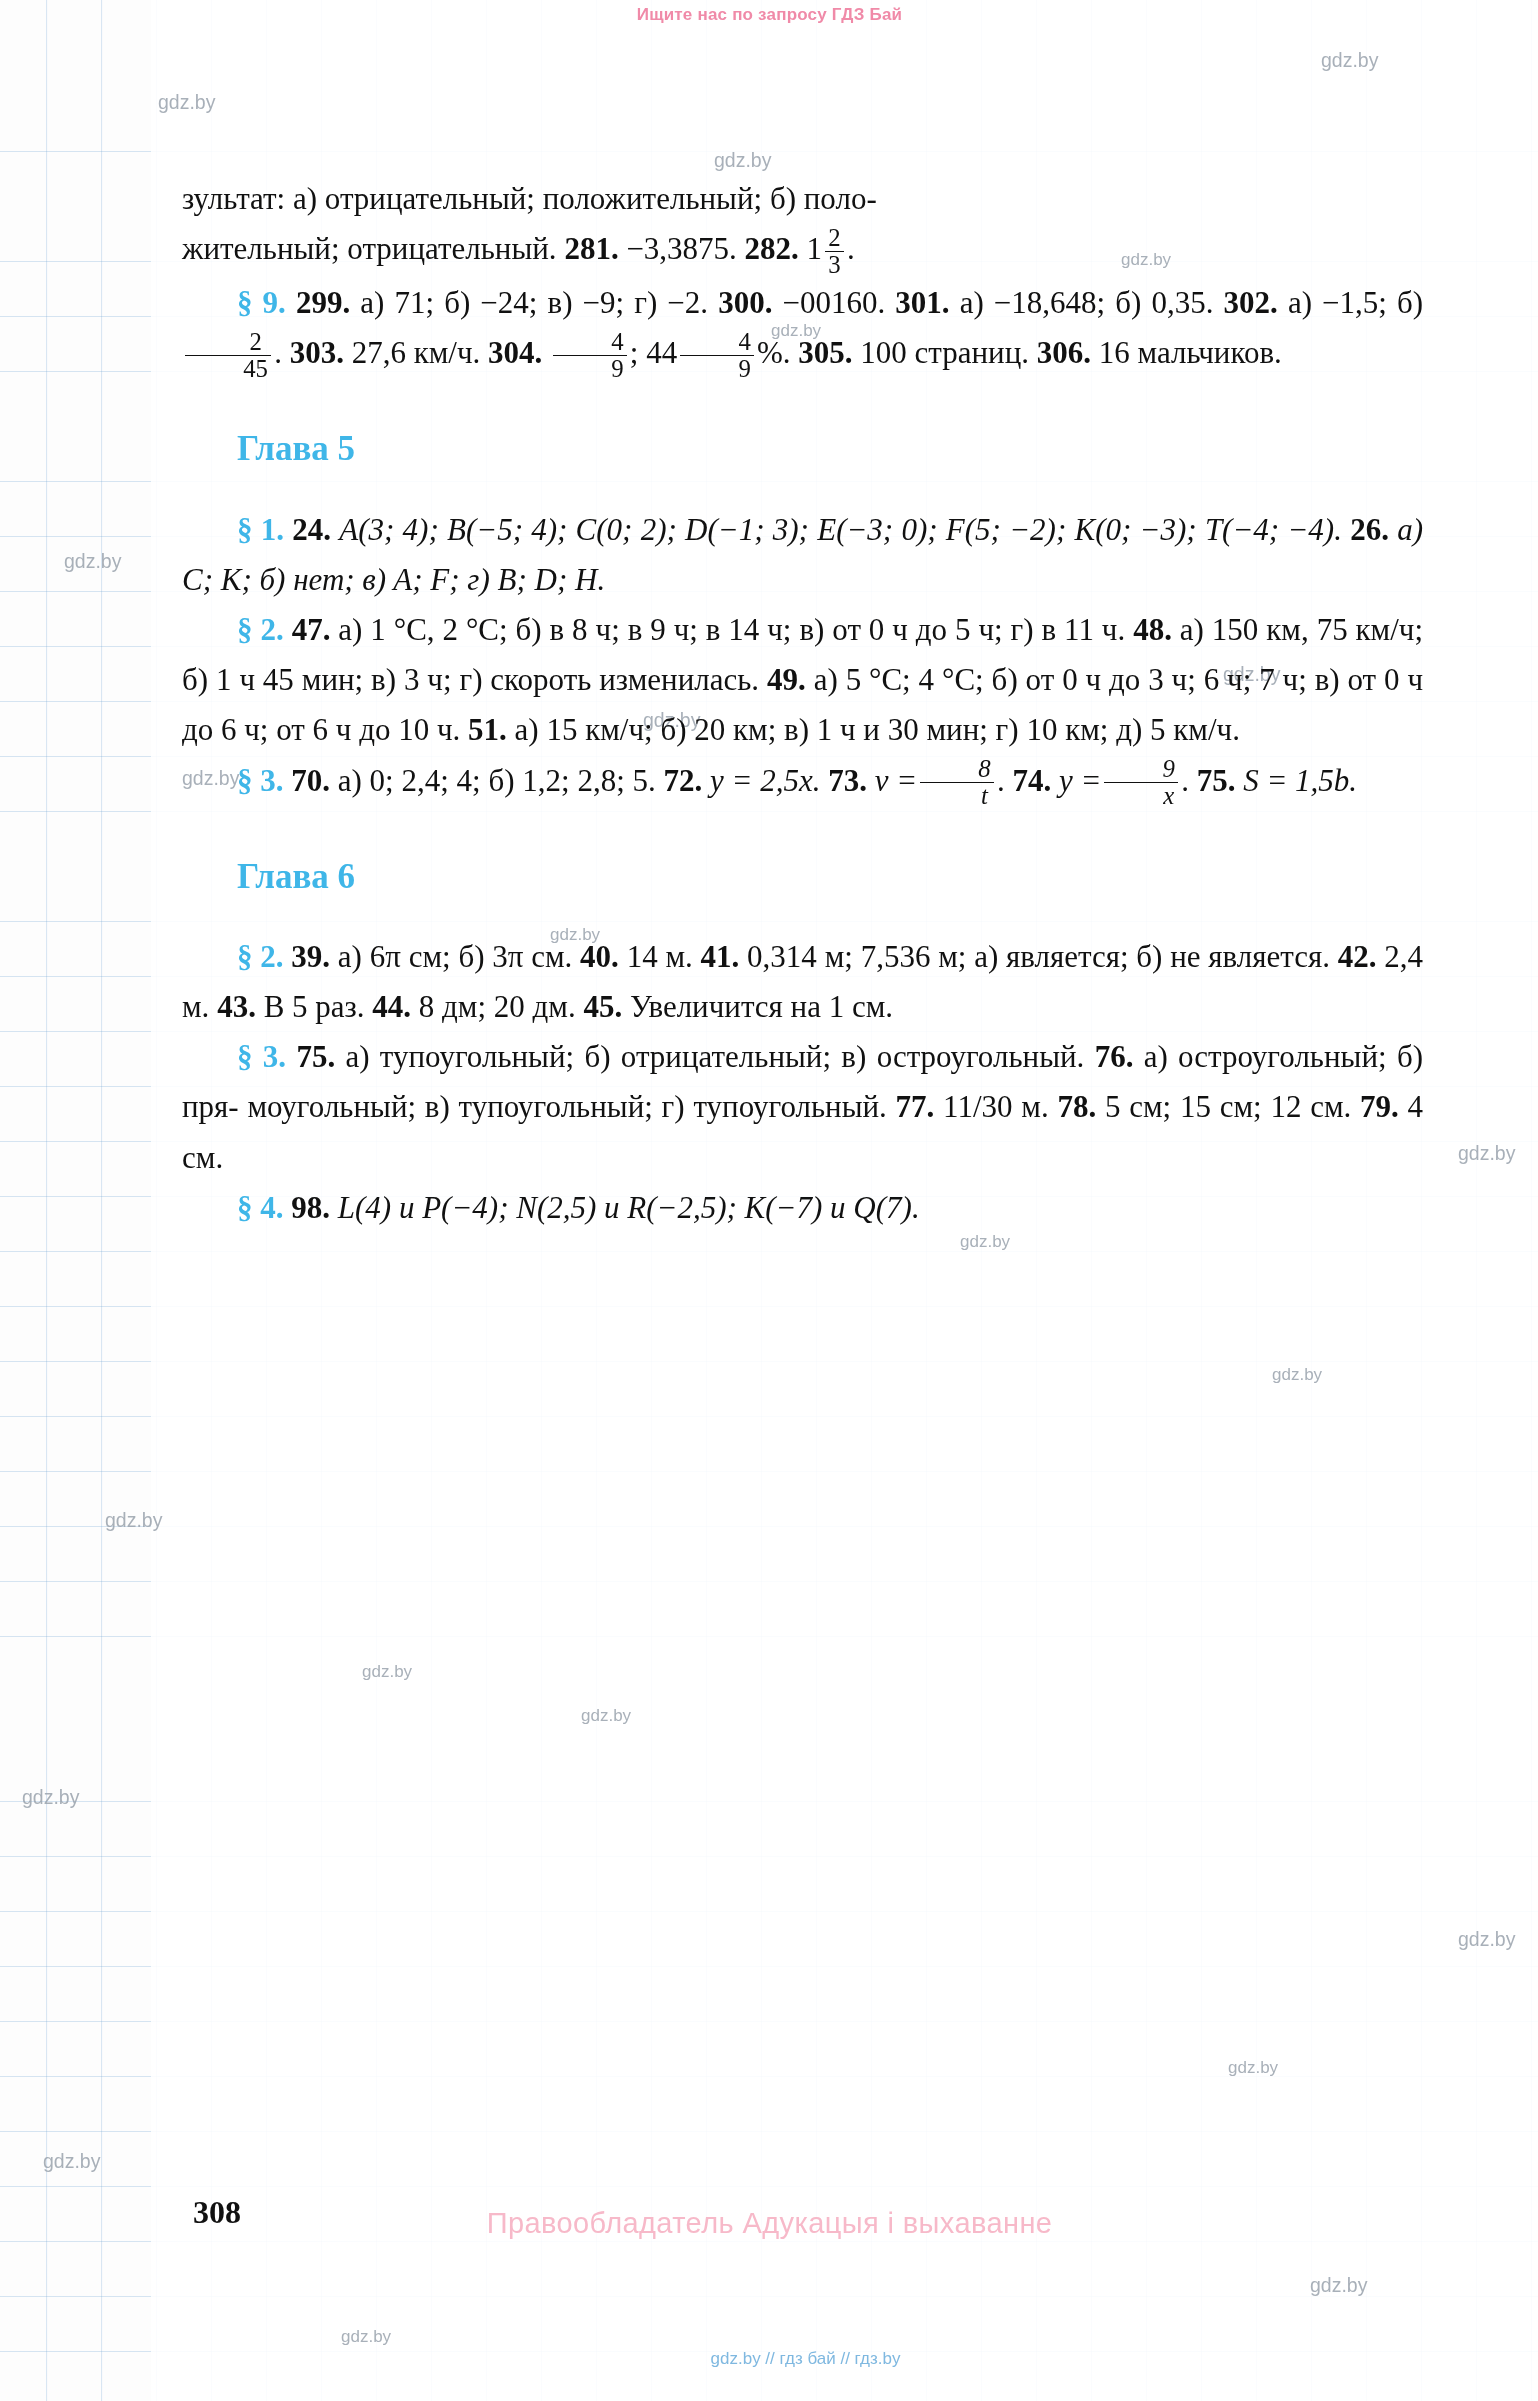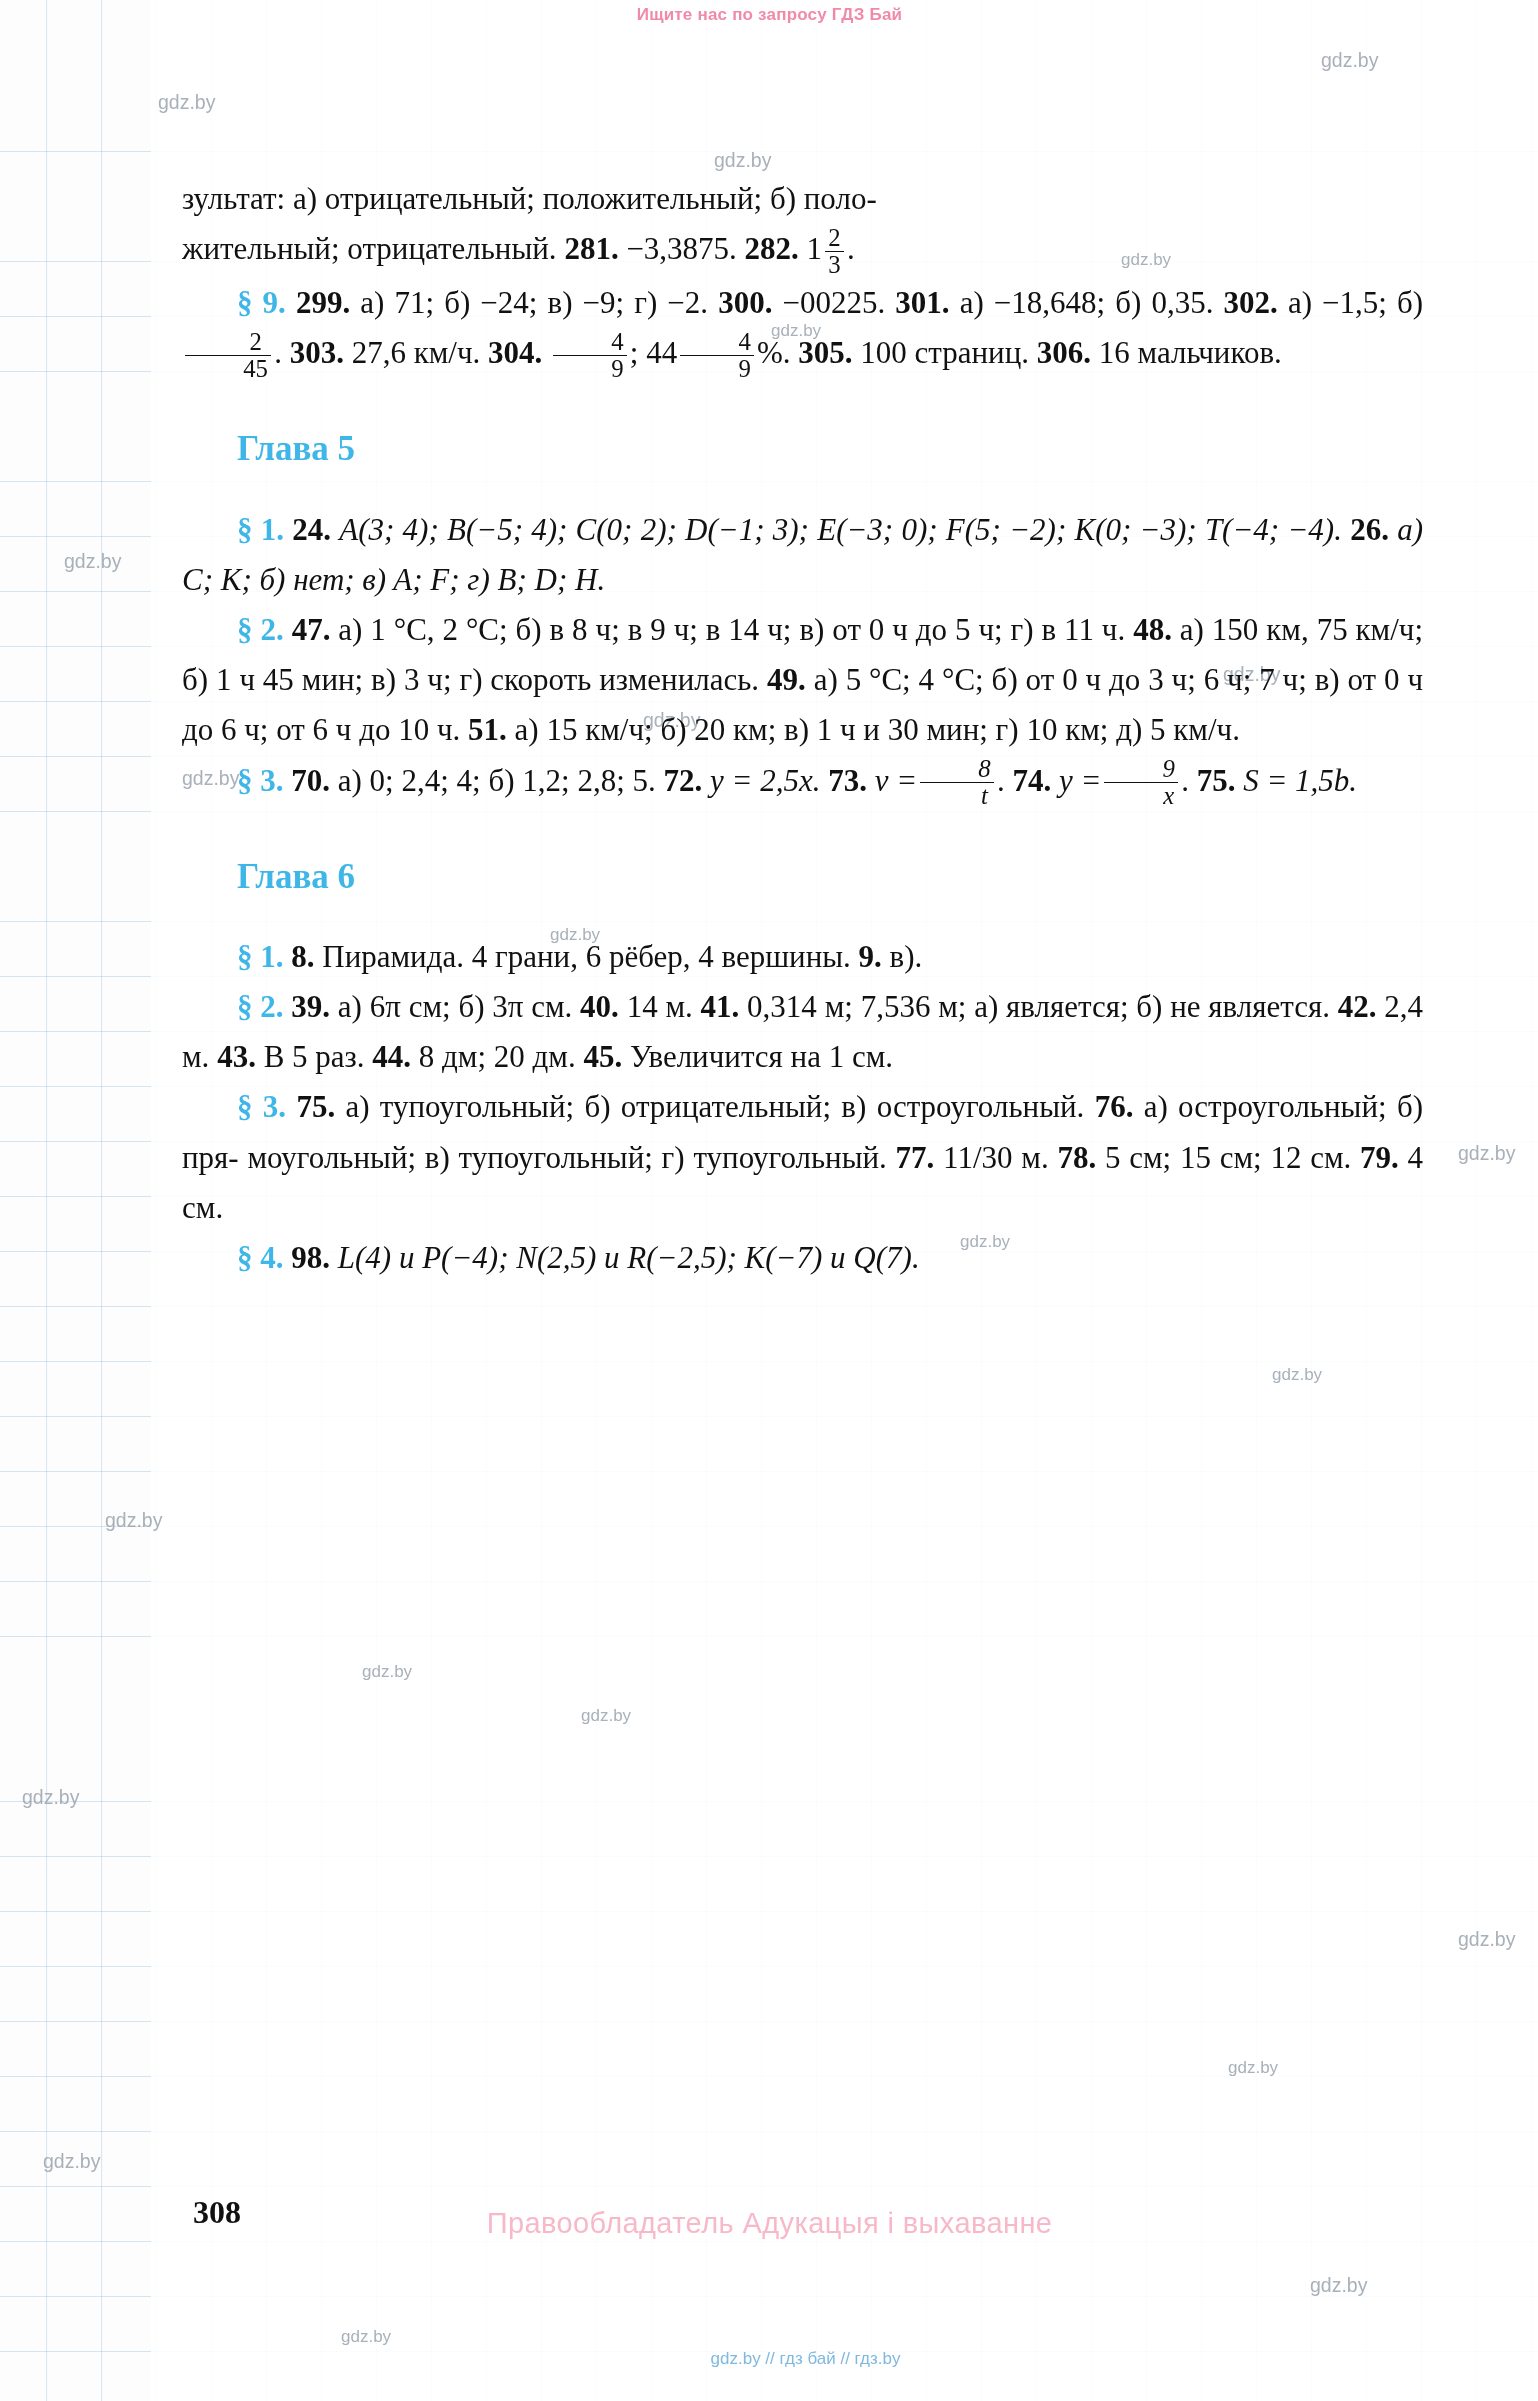--- a/index.html
+++ b/index.html
@@ -187,21 +187,21 @@
     <span class="mixed">
       <span>1</span><span class="frac"><span class="num">2</span><span class="den">3</span></span>.
     </span>
   </p>
 
   <p class="para indent">
     <span class="sec">§ 9.</span>
     <span class="b">299.</span>
     <span>а) 71; б) −24; в) −9; г) −2.</span>
     <span class="b">300.</span>
-    <span>−00225.</span>
+    <span>−00160.</span>
     <span class="b">301.</span>
     <span>а) −18,648; б) 0,35.</span>
     <span class="b">302.</span>
     <span>а) −1,5; б)</span><span class="frac"><span class="num">2</span><span class="den">45</span></span>.
     <span class="b">303.</span>
     <span>27,6 км/ч.</span>
     <span class="b">304.</span>
     <span class="frac"><span class="num">4</span><span class="den">9</span></span><span>;  44</span><span class="frac"><span class="num">4</span><span class="den">9</span></span><span>%.</span>
     <span class="b">305.</span>
     <span>100 страниц.</span>
@@ -247,27 +247,20 @@
     <span class="b">73.</span>
     <span class="i">v =</span><span class="frac i"><span class="num">8</span><span class="den">t</span></span>.
     <span class="b">74.</span>
     <span class="i">y =</span><span class="frac i"><span class="num">9</span><span class="den">x</span></span>.
     <span class="b">75.</span>
     <span class="i">S = 1,5b.</span>
   </p>
 
   <div class="chapter">Глава 6</div>
 
-  <p class="para indent">
-    <span class="sec">§ 1.</span>
-    <span class="b">8.</span>
-    <span>Пирамида. 4 грани, 6 рёбер, 4 вершины.</span>
-    <span class="b">9.</span>
-    <span>в).</span>
-  </p>
 
   <p class="para indent">
     <span class="sec">§ 2.</span>
     <span class="b">39.</span>
     <span>а) 6π см; б) 3π см.</span>
     <span class="b">40.</span>
     <span>14 м.</span>
     <span class="b">41.</span>
     <span>0,314 м;</span>
     <span>7,536 м; а) является; б) не является.</span>

